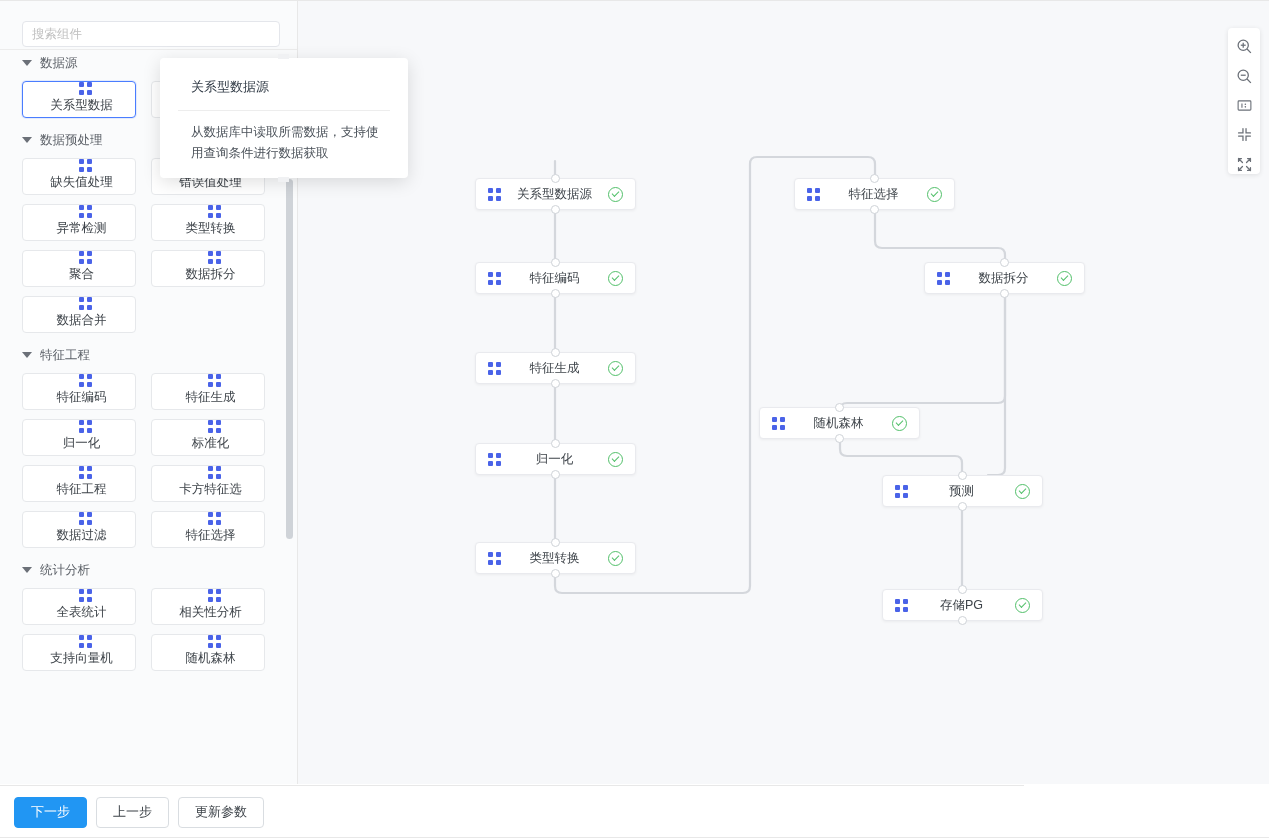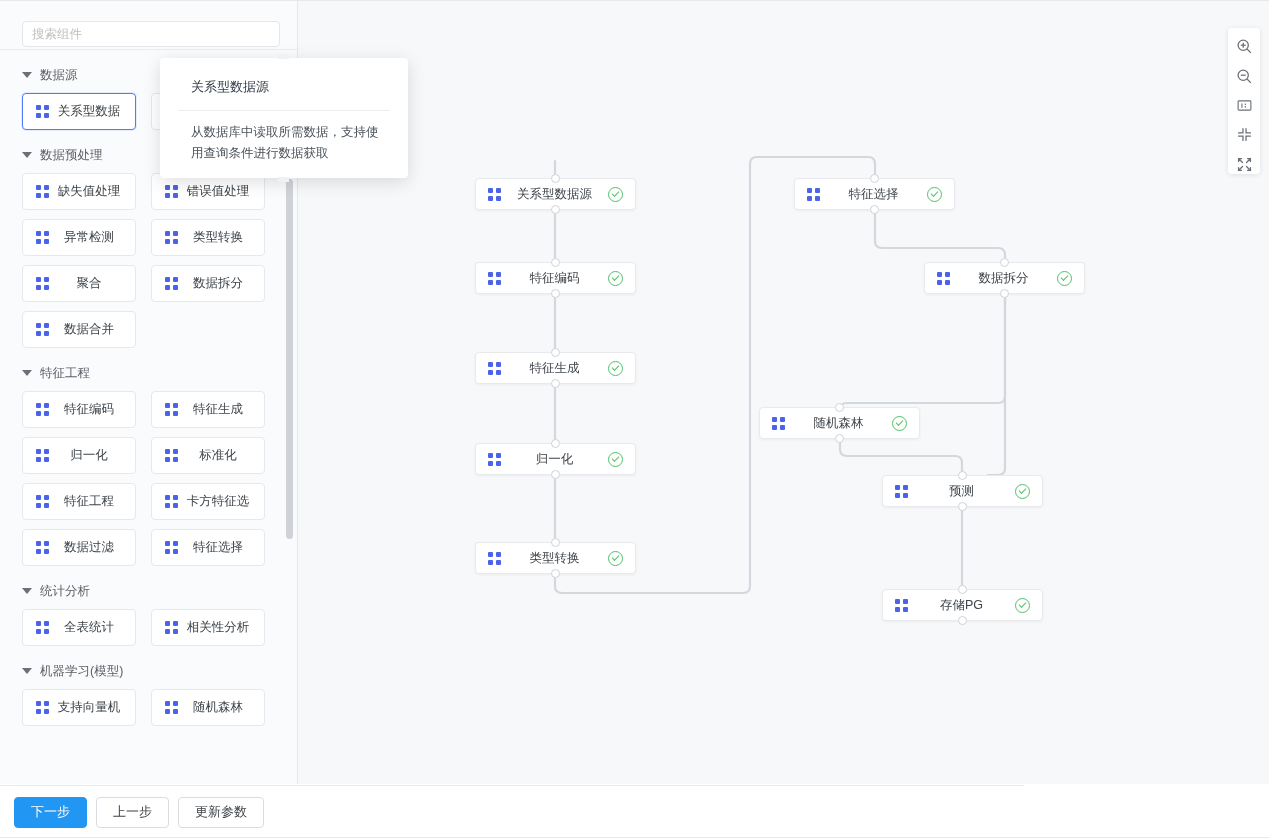--- a/index.html
+++ b/index.html
@@ -24,30 +24,30 @@
     position: absolute; left: 22px; top: 20px; width: 258px; height: 26px;
     border: 1px solid #e4e6eb; border-radius: 4px; background: #fff;
     font-size: 12.5px; color: #1d4ed8; padding: 0 9px; outline: none;
     font-family: "Liberation Sans", "DejaVu Sans", sans-serif;
   }
   .search-input::placeholder { color: #bfbfbf; }
 
   .palette { position: absolute; left: 0; top: 49px; width: 297px; height: 734px; overflow: hidden; }
   .group-header {
     display: flex; align-items: center; gap: 8px;
-    height: 26px; padding-left: 22px; margin-top: 12px; margin-bottom: 5px;
+    height: 26px; padding-left: 22px; margin-top: 0; margin-bottom: 5px;
     font-size: 12.5px; color: #5a5f66;
   }
   .caret { width: 0; height: 0; border-left: 5px solid transparent; border-right: 5px solid transparent;
     border-top: 6px solid #6b7078; display: inline-block; }
   .grid-row { display: flex; gap: 15px; padding-left: 22px; margin-bottom: 9px; }
   .comp-card {
     width: 114px; height: 37px; background: #fff; border: 1px solid #e6e8eb; border-radius: 4px;
     display: flex; align-items: center; gap: 2px; padding-left: 13px;
-    font-size: 12.5px; color: #3d4349; cursor: pointer; position: relative;
+    font-size: 12.5px; color: #3d4349; cursor: pointer; position: relative; flex-direction: column;
   }
   .comp-card.selected { border: 1px solid #4a7dff; box-shadow: 0 0 0 1px rgba(74,125,255,.12); }
   .comp-card .lbl { flex: 1; text-align: center; padding-right: 8px; white-space: nowrap; }
 
   
   .glyph { width: 13px; height: 13px; flex: 0 0 13px; position: relative; }
   .glyph i { position: absolute; width: 5px; height: 5px; background: #4a63e8; border-radius: 1px; }
   .glyph i:nth-child(1){ left:0; top:0; } .glyph i:nth-child(2){ right:0; top:0; }
   .glyph i:nth-child(3){ left:0; bottom:0; } .glyph i:nth-child(4){ right:0; bottom:0; }
 
@@ -317,24 +317,20 @@
           <div class="comp-card">
             <span class="glyph">
               <i></i>
               <i></i>
               <i></i>
               <i></i>
             </span>
             <span class="lbl">相关性分析</span>
           </div>
         </div>
-        <div class="group-header">
-          <span class="caret"></span>
-          <span>机器学习(模型)</span>
-        </div>
         <div class="grid-row">
           <div class="comp-card">
             <span class="glyph">
               <i></i>
               <i></i>
               <i></i>
               <i></i>
             </span>
             <span class="lbl">支持向量机</span>
           </div>

